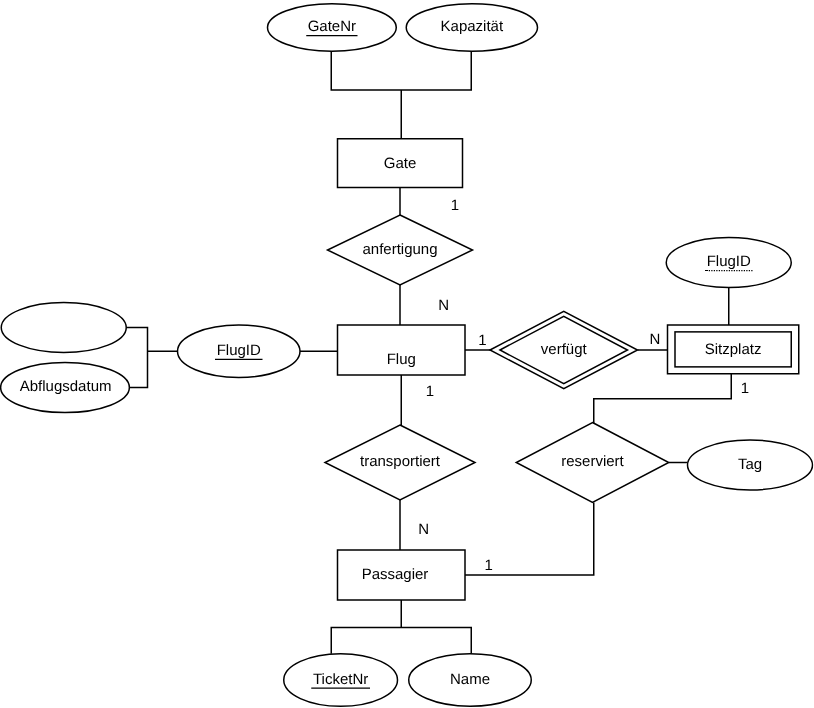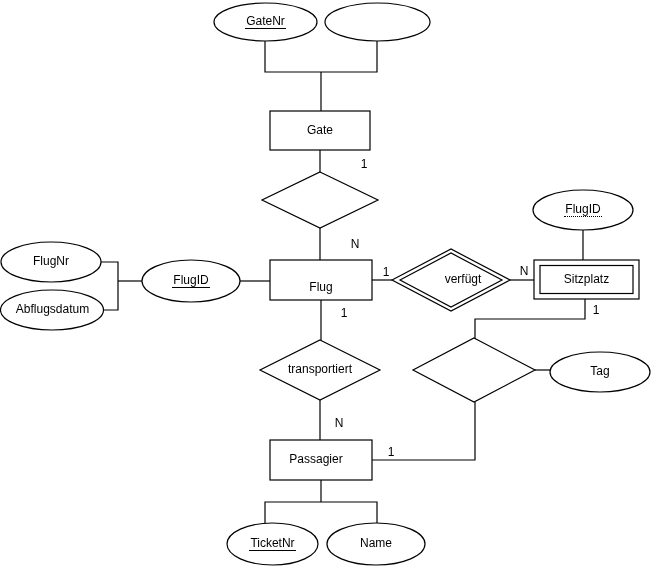--- a/index.html
+++ b/index.html
@@ -64,22 +64,22 @@
       <ellipse cx="600" cy="372" rx="50" ry="20"></ellipse>
       <rect x="270" y="440" width="102" height="40"></rect>
       <ellipse cx="272.5" cy="544" rx="45.5" ry="21"></ellipse>
       <ellipse cx="376" cy="544" rx="49" ry="21"></ellipse>
     </g>
   </svg>
 
   <div class="lbl k-solid" style="left:214px; top:3px;   width:103px; height:38px;">
       <span class="t">GateNr</span>
     </div>
-  <div class="lbl" style="left:1px;   top:242px; width:100px; height:40px;">
-      <span class="t">FlugNr</span>
+  <div class="lbl" style="left:325px; top:3px;   width:105px; height:38px;">
+      <span class="t">Kapazität</span>
     </div>
   <div class="lbl" style="left:1px;   top:290px; width:103px; height:40px;">
       <span class="t">Abflugsdatum</span>
     </div>
   <div class="lbl k-solid" style="left:142px; top:260px; width:98px;  height:42px;">
       <span class="t">FlugID</span>
     </div>
   <div class="lbl k-dotted" style="left:533px; top:190px; width:100px; height:40px;">
       <span class="t">FlugID</span>
     </div>
@@ -99,25 +99,31 @@
   <div class="lbl" style="left:270px; top:260px; width:102px; height:56px;">
       <span class="t">Flug</span>
     </div>
   <div class="lbl" style="left:534px; top:260px; width:105px; height:39px;border-radius:18px;">
       <span class="t">Sitzplatz</span>
     </div>
   <div class="lbl" style="left:270px; top:440px; width:92px; height:40px;">
       <span class="t">Passagier</span>
     </div>
 
-  <div class="lbl" style="left:404px; top:249px; width:118px; height:62px;align-items:center;">
+  <div class="lbl" style="left:262px; top:172px; width:116px; height:56px;">
+      <span class="t">anfertigung</span>
+    </div>
+  <div class="lbl" style="left:392px; top:249px; width:118px; height:62px;align-items:center;">
       <span class="t">verfügt</span>
     </div>
   <div class="lbl" style="left:260px; top:340px; width:120px; height:60px;">
       <span class="t">transportiert</span>
+    </div>
+  <div class="lbl" style="left:413px; top:338px; width:122px; height:64px;">
+      <span class="t">reserviert</span>
     </div>
 
   <div class="card" style="left:364px; top:164px;">1</div>
   <div class="card" style="left:355px; top:244px;">N</div>
   <div class="card" style="left:386px; top:272px;">1</div>
   <div class="card" style="left:524px; top:271px;">N</div>
   <div class="card" style="left:344px; top:313px;">1</div>
   <div class="card" style="left:339px; top:423px;">N</div>
   <div class="card" style="left:596px; top:310px;">1</div>
   <div class="card" style="left:391px; top:452px;">1</div>

